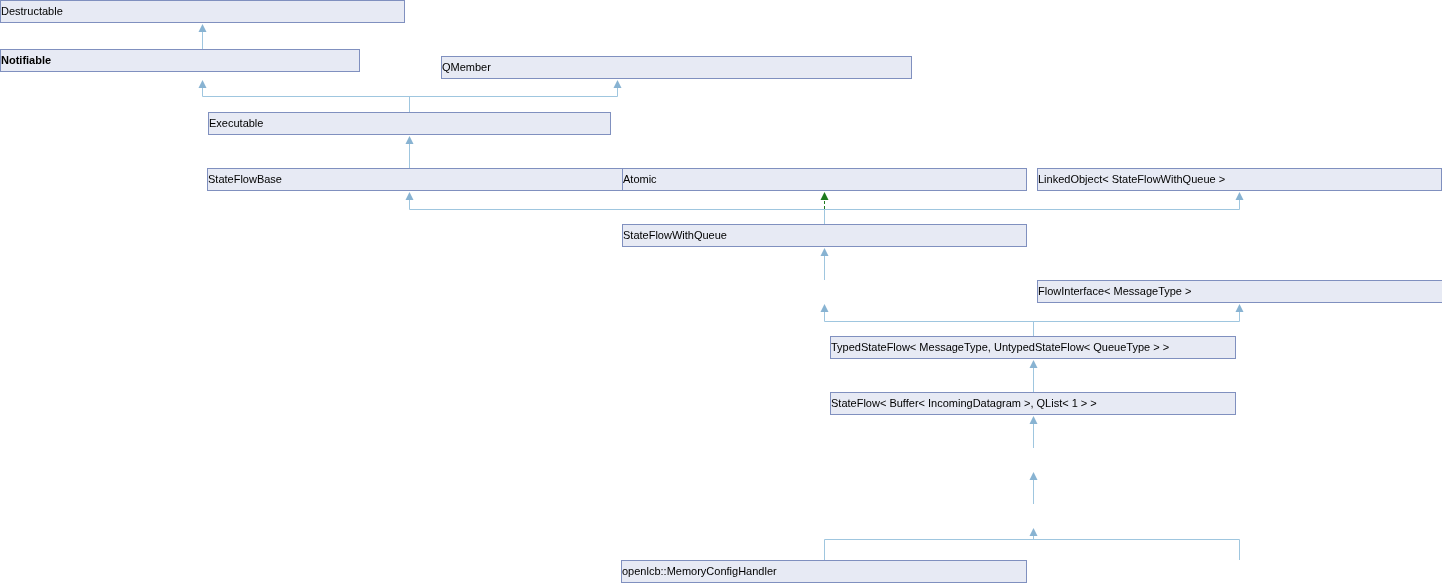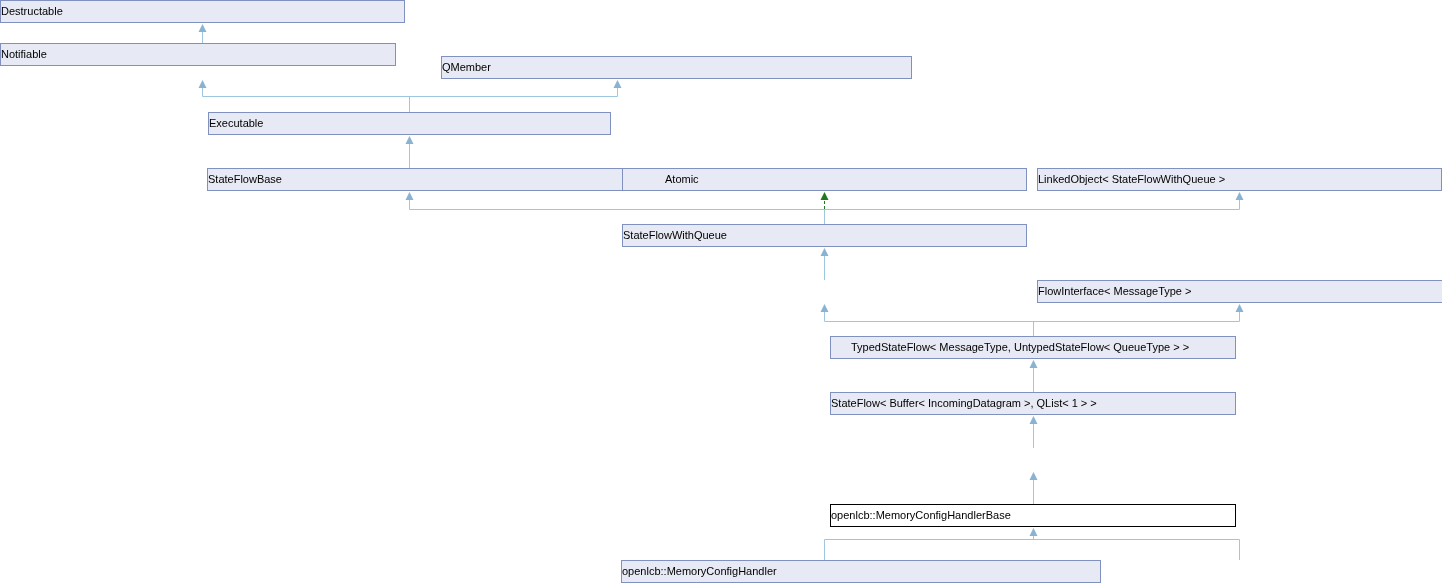--- a/index.html
+++ b/index.html
@@ -117,40 +117,39 @@
       <path class="edge" d="M1033.5 539.5 V536"></path>
       <path class="arrow" d="M1033.5 528 l-4 8 h8 z"></path>
       <path class="edge" d="M824.5 539.5 H1239.5"></path>
       <path class="edge" d="M824.5 539.5 V560"></path>
       <path class="edge" d="M1239.5 539.5 V560"></path>
     </g>
   </svg>
 
   <div class="node" style="left:0; top:0; width:405px;">Destructable</div>
 
-  <div class="node" style="left:0; top:43px; width:396px;">Notifiable</div>
+  <div class="node" style="left:0; top:49px; width:360px;font-weight:bold;">Notifiable</div>
 
   <div class="node" style="left:415px; top:56px; width:471px;margin-left:26px;">QMember</div>
 
   <div class="node" style="left:208px; top:112px; width:403px;">Executable</div>
 
   <div class="node" style="left:207px; top:168px; width:448px;">StateFlowBase</div>
 
-  <div class="node" style="left:622px; top:168px; width:405px;padding-left:42px;">Atomic</div>
+  <div class="node" style="left:622px; top:168px; width:405px;">Atomic</div>
 
   <div class="node" style="left:1037px; top:168px; width:405px;">LinkedObject&lt; StateFlowWithQueue &gt;</div>
 
   <div class="node" style="left:622px; top:224px; width:405px;">StateFlowWithQueue</div>
 
 
   <div class="node" style="left:1037px; top:280px; width:449px;">FlowInterface&lt; MessageType &gt;</div>
 
-  <div class="node" style="left:830px; top:336px; width:406px;padding-left:20px;">TypedStateFlow&lt; MessageType, UntypedStateFlow&lt; QueueType &gt; &gt;</div>
+  <div class="node" style="left:830px; top:336px; width:406px;">TypedStateFlow&lt; MessageType, UntypedStateFlow&lt; QueueType &gt; &gt;</div>
 
   <div class="node" style="left:830px; top:392px; width:406px;">StateFlow&lt; Buffer&lt; IncomingDatagram &gt;, QList&lt; 1 &gt; &gt;</div>
 
 
-  <div class="node current" style="left:830px; top:504px; width:406px;">openlcb::MemoryConfigHandlerBase</div>
 
-  <div class="node" style="left:621px; top:560px; width:480px;">openlcb::MemoryConfigHandler</div>
+  <div class="node" style="left:621px; top:560px; width:406px;">openlcb::MemoryConfigHandler</div>
 
 
 </div>
 
 </body></html>

